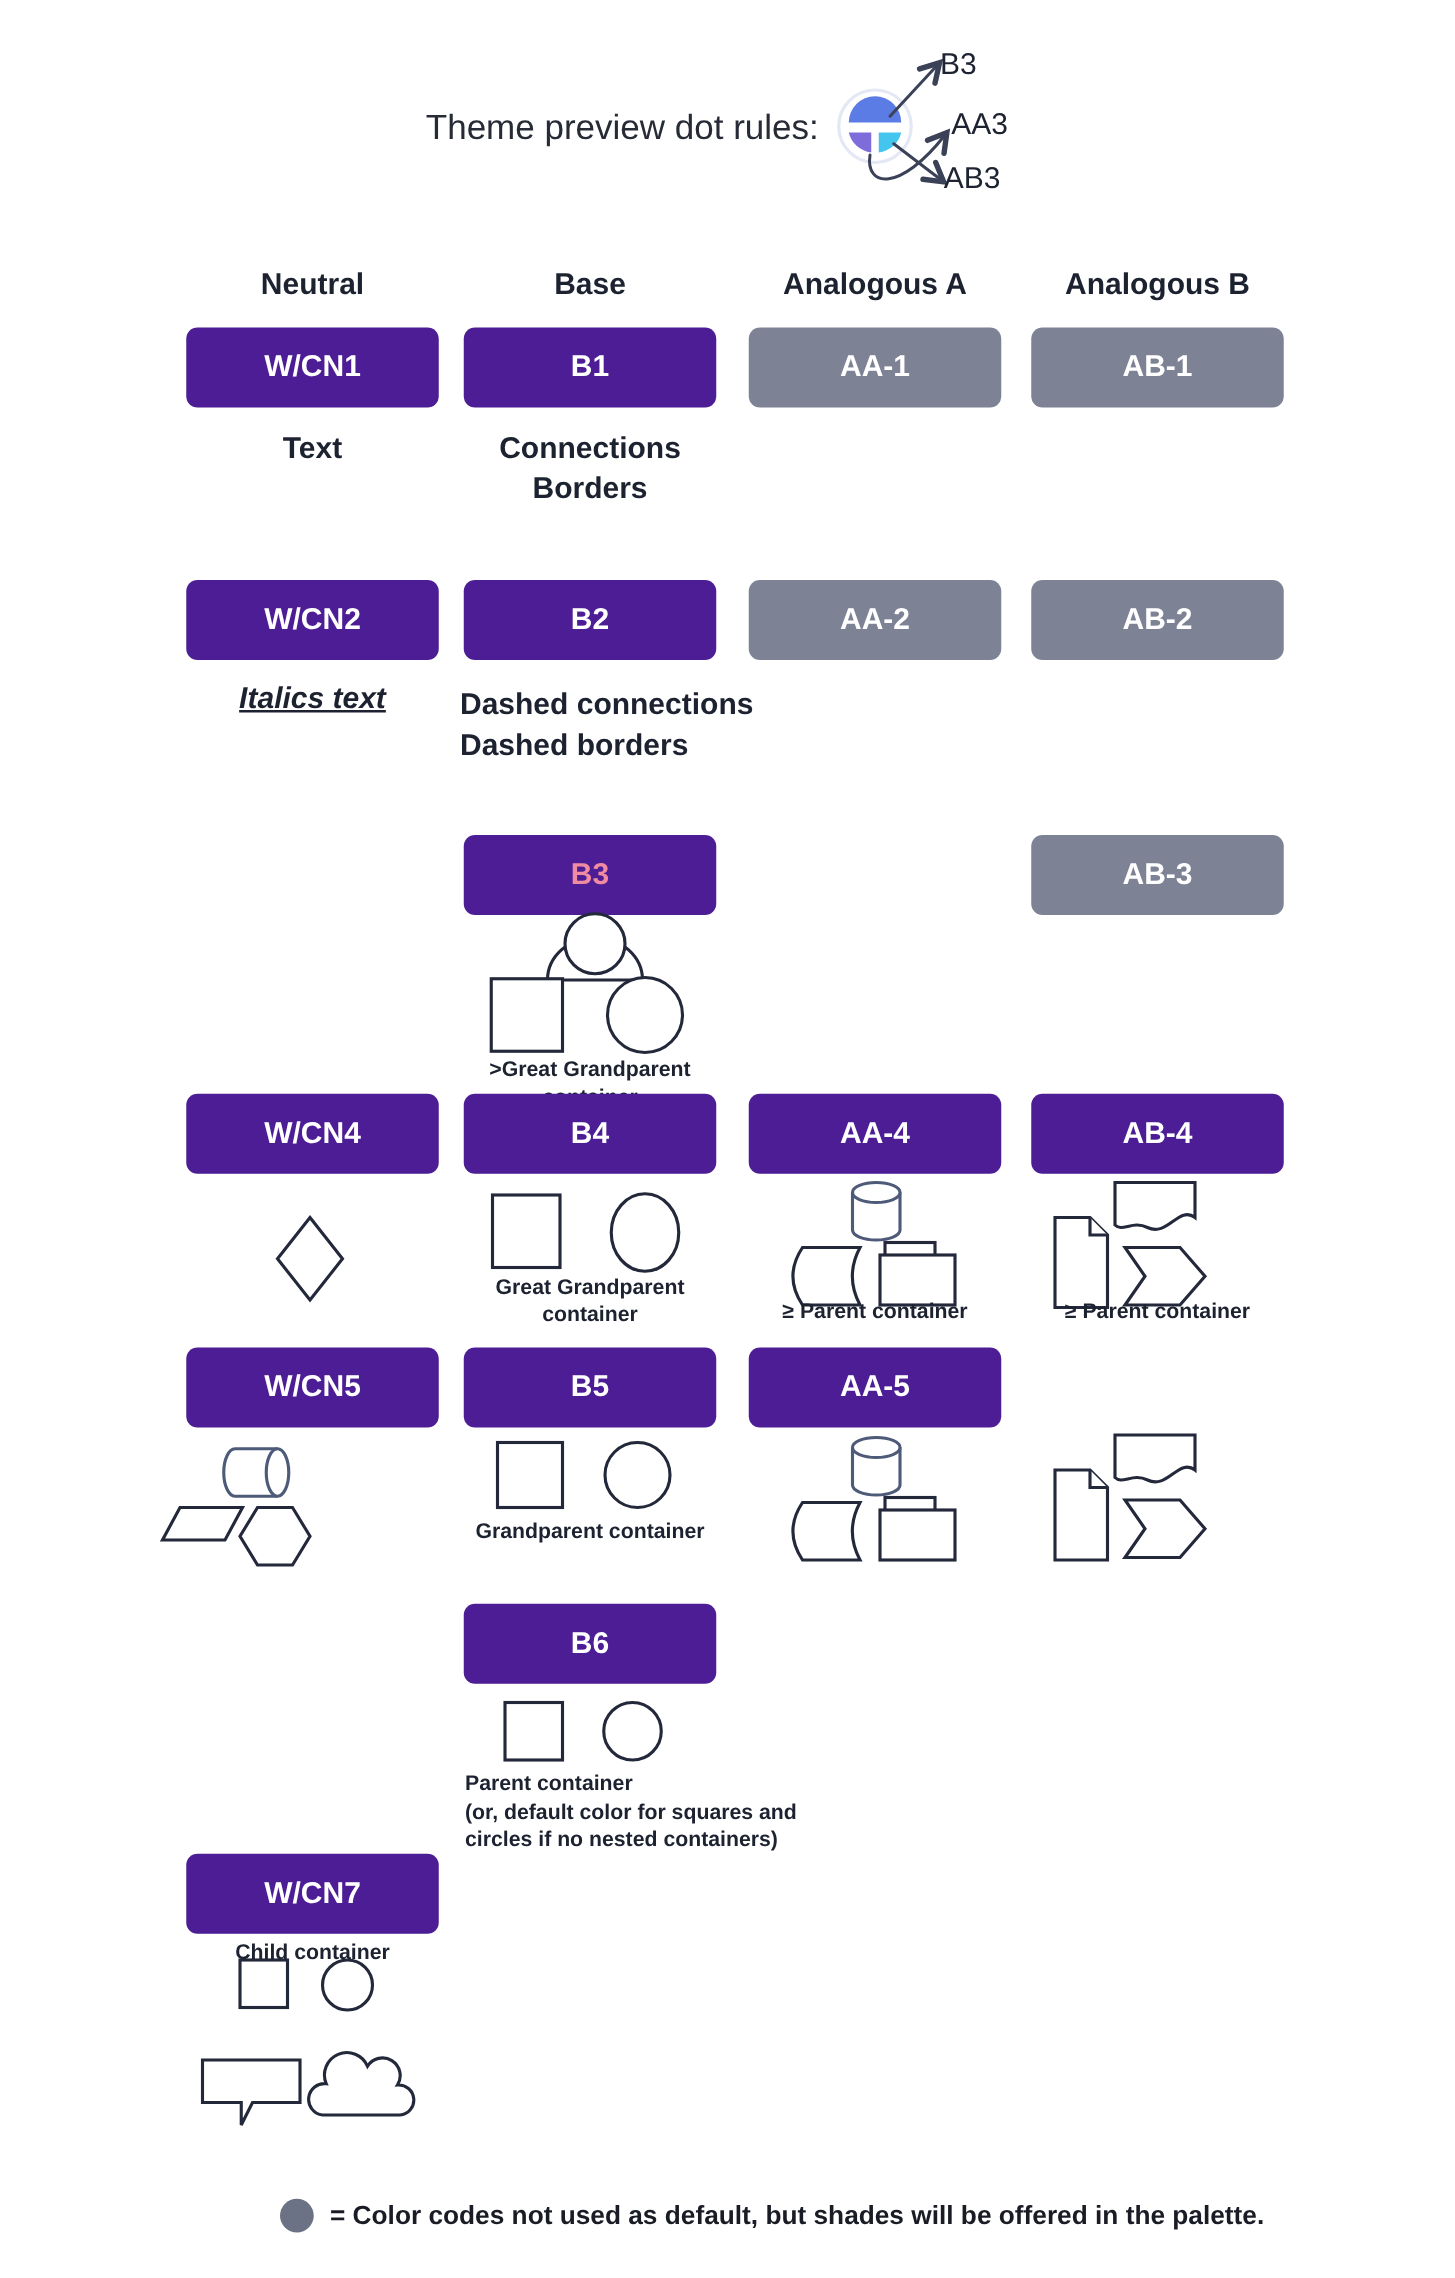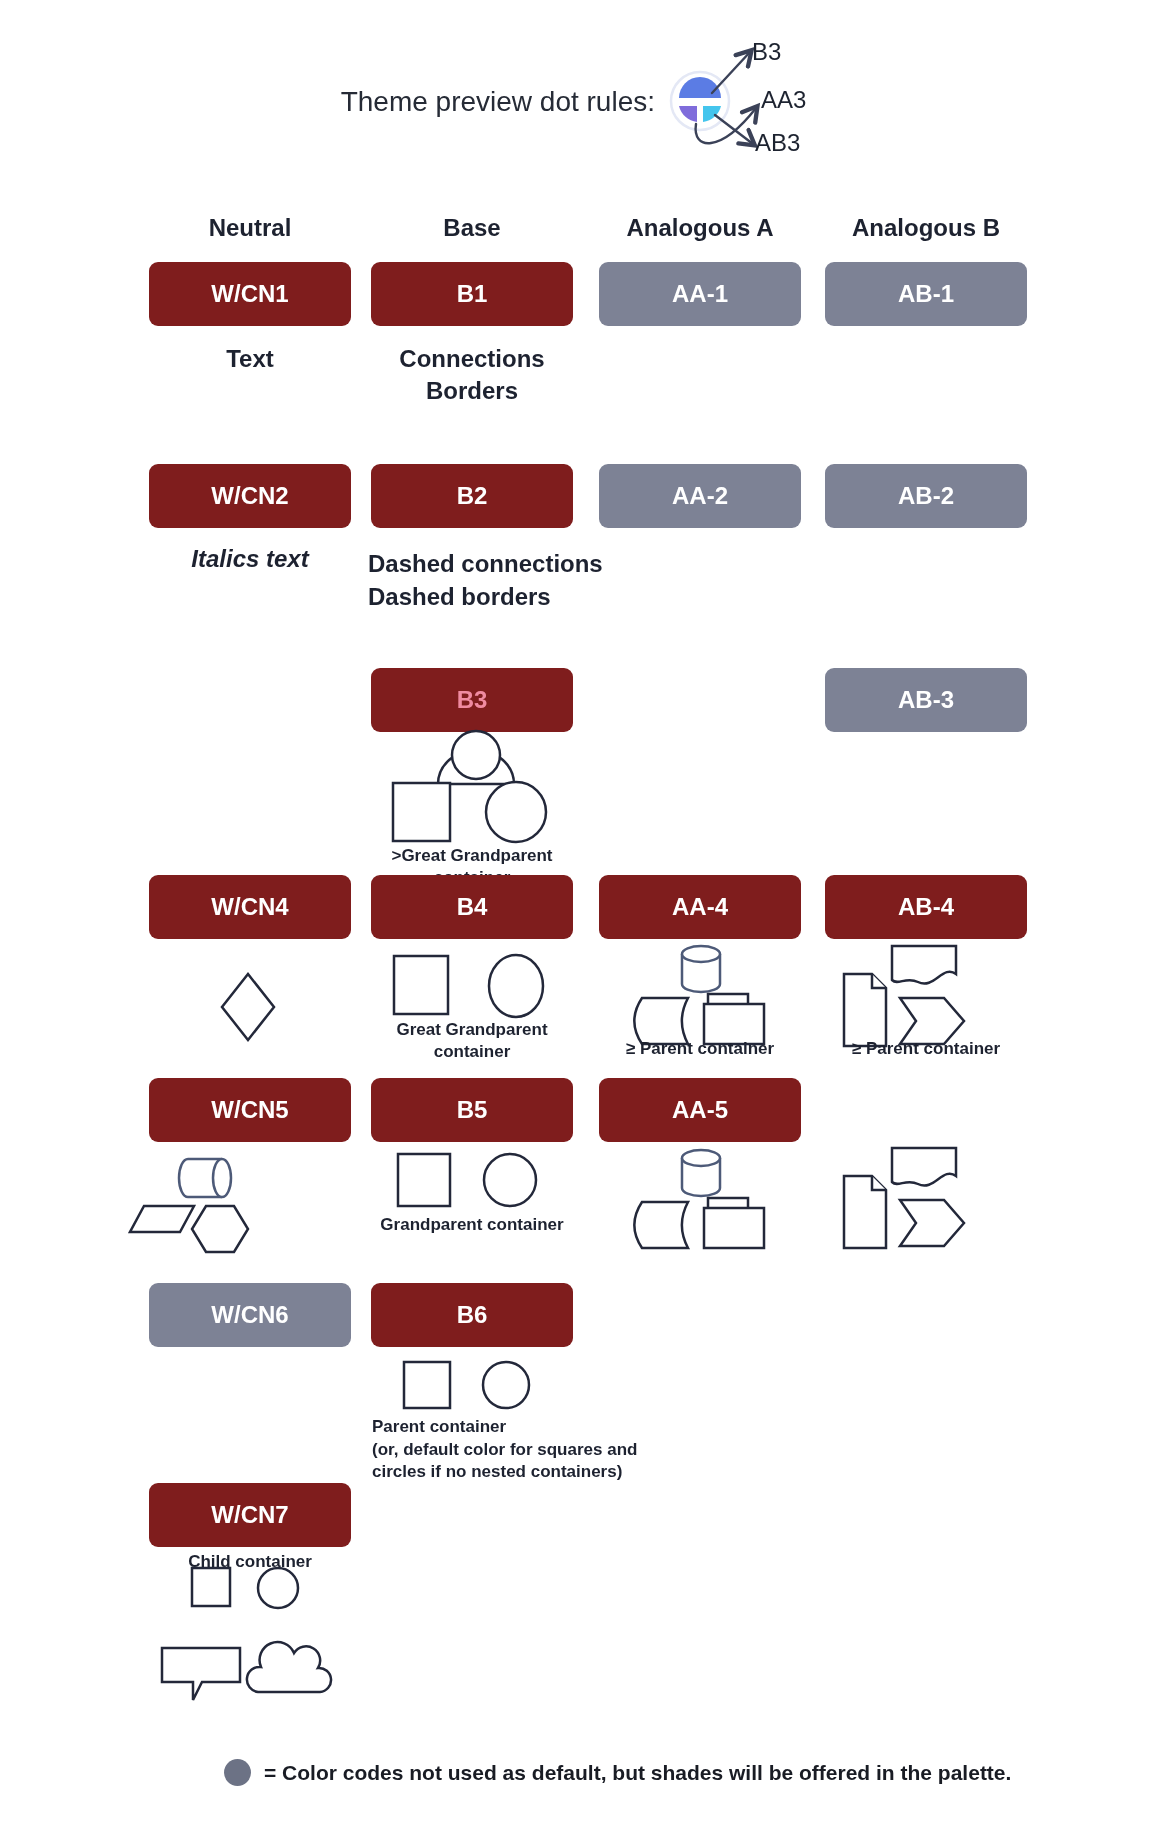--- a/index.html
+++ b/index.html
@@ -10,21 +10,21 @@
   
   .c1{left:149px;} .c2{left:371px;} .c3{left:599px;} .c4{left:825px;}
   
   .r1{top:262px;} .r2{top:464px;} .r3{top:668px;} .r4{top:875px;}
   .r5{top:1078px;} .r6{top:1283px;} .r7{top:1483px;}
 
   .col-header{top:214px;width:202px;text-align:center;font-size:24px;font-weight:700;color:#1d2230;}
 
   .swatch{width:202px;height:64px;border-radius:9px;line-height:64px;text-align:center;
           font-size:24px;font-weight:700;color:#ffffff;}
-  .swatch.dark{background:#7f1d1d;}
+  .swatch.dark{background:#4c1d95;}
   .swatch.gray{background:#7d8295;}
   .swatch .pink{color:#f08ba1;}
 
   .cap-lg{font-size:24px;font-weight:700;color:#1d2230;line-height:30px;}
   .cap-sm{font-size:17px;font-weight:700;color:#1d2230;line-height:22px;}
   .center-col{width:202px;text-align:center;}
 
   .title{font-size:28px;font-weight:400;color:#262b36;}
   .dot-label{font-size:24px;font-weight:400;color:#1d2330;}
 
@@ -70,21 +70,21 @@
   <div class="abs swatch gray c3 r1">AA-1</div>
   <div class="abs swatch gray c4 r1">AB-1</div>
   <div class="abs cap-lg center-col c1" style="top:344px;">Text</div>
   <div class="abs cap-lg center-col c2" style="top:344px;">Connections</div>
   <div class="abs cap-lg center-col c2" style="top:376px;">Borders</div>
 
   <div class="abs swatch dark c1 r2">W/CN2</div>
   <div class="abs swatch dark c2 r2">B2</div>
   <div class="abs swatch gray c3 r2">AA-2</div>
   <div class="abs swatch gray c4 r2">AB-2</div>
-  <div class="abs cap-lg center-col c1" style="top:544px;font-style:italic;">Italics text</div>
+  <div class="abs cap-lg center-col c1" style="top:544px;font-style:italic;text-decoration:underline;">Italics text</div>
   <div class="abs cap-lg" style="left:368px;top:549px;">Dashed connections</div>
   <div class="abs cap-lg" style="left:368px;top:582px;">Dashed borders</div>
 
   <div class="abs swatch dark c2 r3"><span class="pink">B3</span></div>
   <div class="abs swatch gray c4 r3">AB-3</div>
 
   <svg class="abs" style="left:378px;top:724px;" width="190" height="122" viewBox="0 0 190 122">
     <path class="shape" d="M60 60 A38 34 0 0 1 136 60 Z"></path>
     <circle class="shape" cx="98" cy="31" r="24"></circle>
     <rect class="shape" x="15" y="59" width="57" height="58"></rect>
@@ -149,21 +149,20 @@
     <rect class="shape" x="74" y="62" width="60" height="40"></rect>
   </svg>
 
   <svg class="abs" style="left:840px;top:1146px;" width="140" height="104" viewBox="0 0 140 104">
     <path class="shape" d="M52 2 H116 V30 C103 20 94 46 78 38 C66 32 58 42 52 36 Z"></path>
     <path class="shape" d="M4 30 H32 L46 44 V102 H4 Z"></path>
     <path class="shape" fill="none" d="M32 30 V44 H46"></path>
     <path class="shape" d="M60 54 H104 L124 77 L104 100 H60 L76 77 Z"></path>
   </svg>
 
-  <div class="abs swatch gray c1 r6">W/CN6</div>
   <div class="abs swatch dark c2 r6">B6</div>
 
   <svg class="abs" style="left:402px;top:1360px;" width="132" height="52" viewBox="0 0 132 52">
     <rect class="shape" x="2" y="2" width="46" height="46"></rect>
     <circle class="shape" cx="104" cy="25" r="23"></circle>
   </svg>
   <div class="abs cap-sm" style="left:372px;top:1416px;">Parent container</div>
   <div class="abs cap-sm" style="left:372px;top:1439px;">(or, default color for squares and</div>
   <div class="abs cap-sm" style="left:372px;top:1461px;">circles if no nested containers)</div>
 

